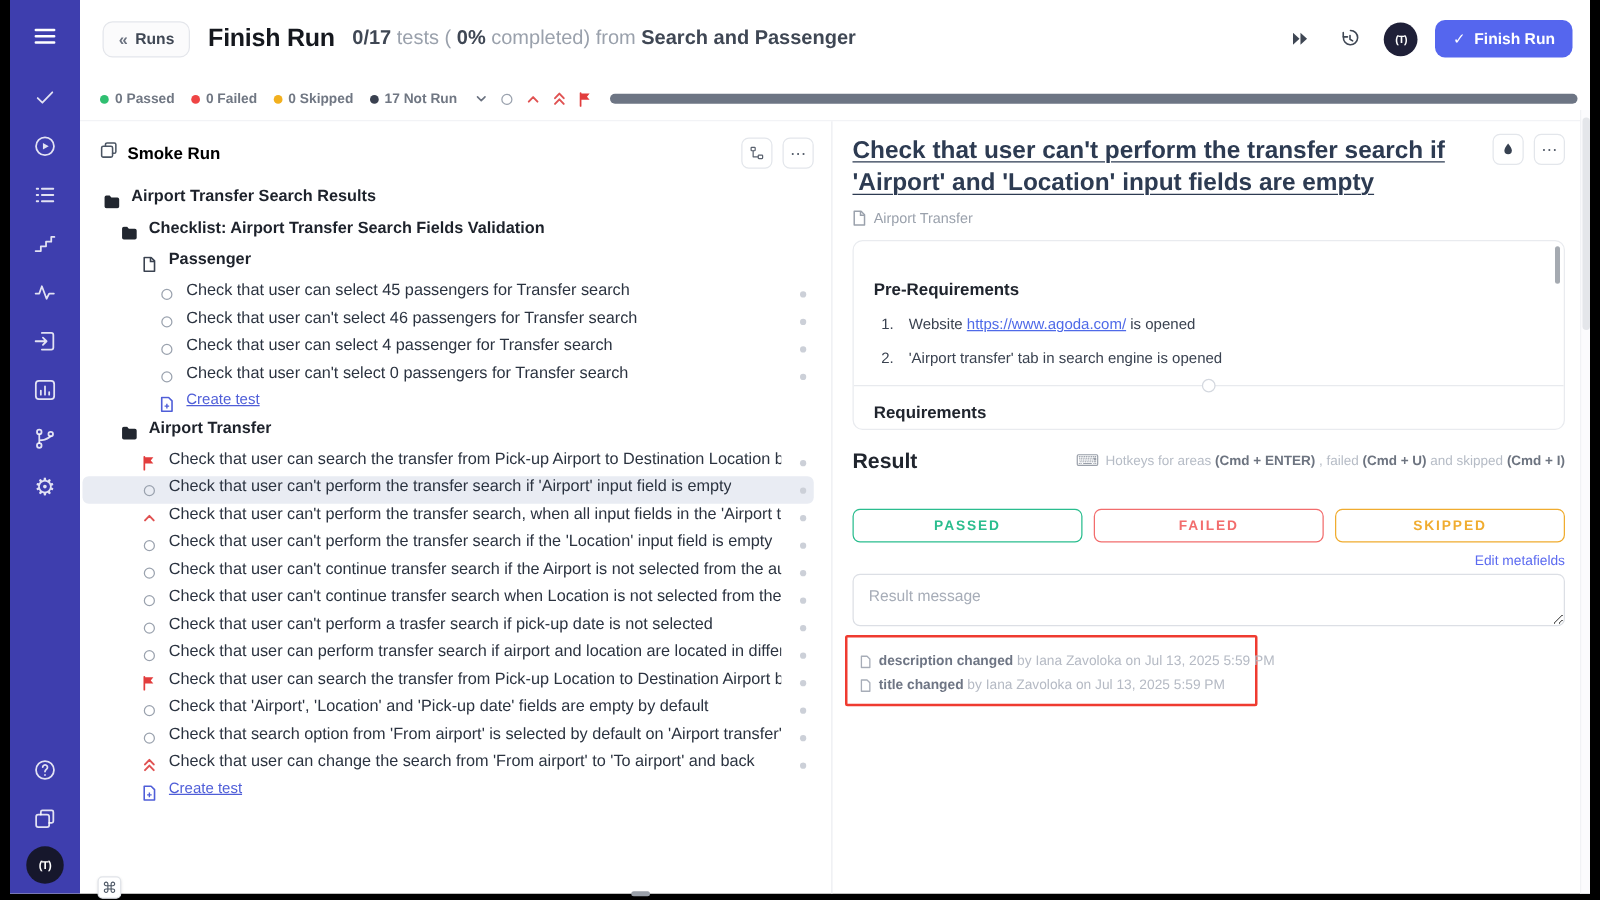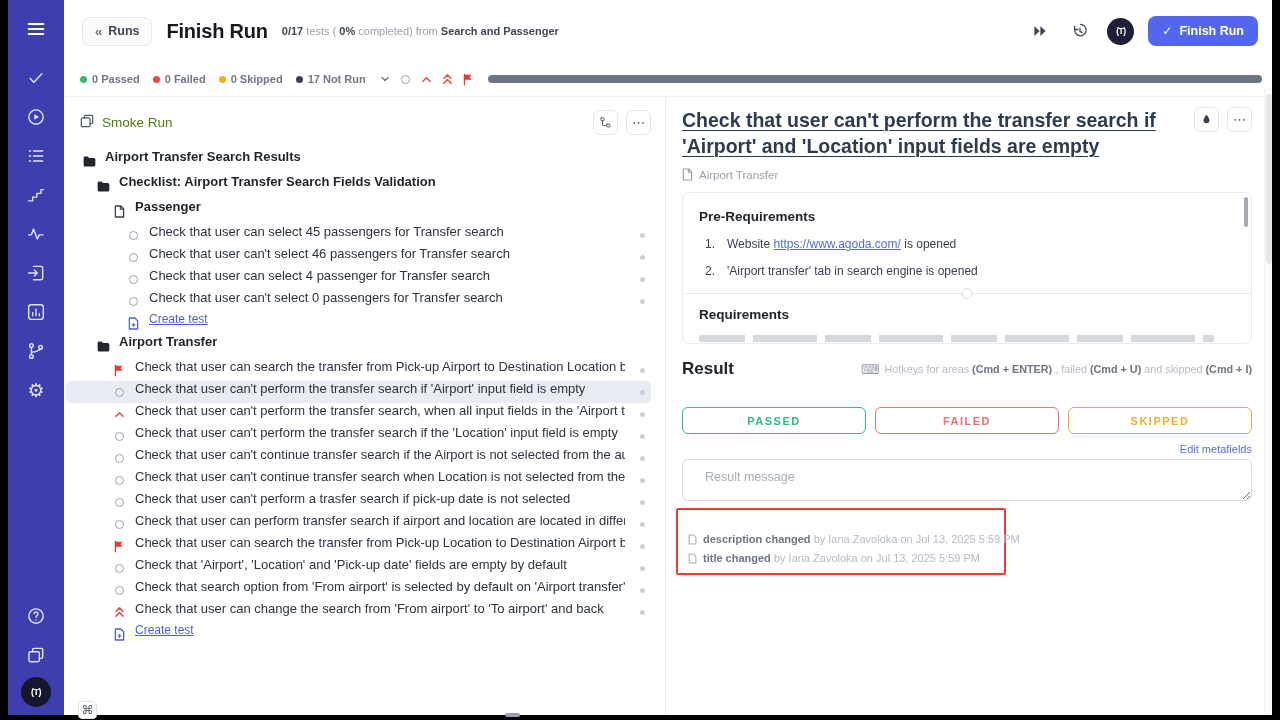--- a/index.html
+++ b/index.html
@@ -15,21 +15,21 @@
   .sb-icon.logo{width:30px;height:30px;background:#16172c;border-radius:50%;font-size:9px;font-weight:700;color:#fff;letter-spacing:-.5px}
   .gear-glyph{font-size:19px;line-height:1}
 
   
   .main{flex:1;min-width:0;display:flex;flex-direction:column;position:relative}
 
   .topbar{height:62px;display:flex;align-items:center;padding:0 14px 0 18px;gap:14px;background:#fff}
   .back-btn{display:flex;align-items:center;gap:6px;border:1px solid #e4e6eb;background:#fbfbfc;border-radius:8px;padding:6px 12px;font-size:12.5px;font-weight:600;color:#3f4754;cursor:pointer;font-family:inherit}
   .back-btn .chev{font-size:13px;color:#6b7280}
   .title{font-size:20px;font-weight:700;color:#15181e;letter-spacing:-.2px;white-space:nowrap}
-  .meta{font-size:11px;color:#9aa1ac;white-space:nowrap}
+  .meta{font-size:16px;color:#9aa1ac;white-space:nowrap}
   .meta b{color:#3f4754;font-weight:700}
   .sp{flex:1}
   .hicon{width:26px;height:26px;display:flex;align-items:center;justify-content:center;color:#3f4754;cursor:pointer}
   .avatar-sm{width:27px;height:27px;border-radius:50%;background:#1f2038;color:#fff;display:flex;align-items:center;justify-content:center;font-size:8.5px;font-weight:700;letter-spacing:-.5px;cursor:pointer}
   .finish-btn{display:flex;align-items:center;gap:7px;background:#5566ee;color:#fff;border:none;border-radius:8px;padding:8px 14px;font-size:12.5px;font-weight:600;cursor:pointer;font-family:inherit}
   .finish-btn .fcheck{font-size:12px}
 
   .statsbar{height:34px;display:flex;align-items:center;padding:0 10px 0 16px}
   .stats{display:flex;align-items:center;gap:13px}
   .stat{display:flex;align-items:center;gap:5px;font-size:11px;font-weight:600;color:#707783;white-space:nowrap}
@@ -37,61 +37,61 @@
   .filter-icons{display:flex;align-items:center;gap:7px;margin-left:12px}
   .filter-icons>span{display:flex;align-items:center;justify-content:center;width:14px;height:14px;cursor:pointer}
   .ring{width:9px;height:9px;border:1.6px solid #9aa2ae;border-radius:50%;display:inline-block}
   .progress{flex:1;height:8px;border-radius:4px;background:#6d7584;margin-left:12px}
 
   .content{flex:1;min-height:0;display:flex;border-top:1px solid #f2f3f6}
 
   
   .left-panel{width:602px;flex:0 0 602px;border-right:1px solid #ebedf1;display:flex;flex-direction:column;min-height:0}
   .lp-header{display:flex;align-items:center;gap:8px;padding:13px 14px 9px 16px}
-  .lp-title{font-size:13.5px;font-weight:400;color:#4d7c0f}
+  .lp-title{font-size:13.5px;font-weight:700;color:#000000}
   .lp-actions{margin-left:auto;display:flex;gap:8px}
   .sq-btn{width:25px;height:25px;border:1px solid #e3e6eb;background:#fff;border-radius:6px;display:flex;align-items:center;justify-content:center;color:#59616e;cursor:pointer;font-size:13px;line-height:1;font-family:inherit}
   .tree{flex:1;overflow:hidden;padding-top:5px;font-size:13px}
   .tree-row{height:22px;display:flex;position:relative;margin:0 14px 0 2px;border-radius:5px;color:#2b3340;white-space:nowrap;overflow:hidden;cursor:pointer;padding-right:26px}
   .tree-row.folder,.tree-row.doc{height:25px;font-weight:700;color:#1d222b;font-size:13px}
   .tree-row.test{font-size:13px}
   .tree-row.create{color:#4f5ed8;font-size:12px}
   .tree-row.create .t-label{text-decoration:underline}
   .tree-row.selected{background:#e9ecf3}
   .t-icon{width:15px;margin-right:8px;display:flex;align-items:center;justify-content:center;flex:none}
   .t-label{overflow:hidden;white-space:nowrap}
   .t-dot{position:absolute;right:6px;top:50%;margin-top:-2.5px;width:5px;height:5px;border-radius:50%;background:#ccd0d8}
 
   
   .right-panel{flex:1;min-width:0;padding:10px 20px 0 16px;position:relative;overflow:hidden}
   .rp-head{display:flex;gap:12px;align-items:flex-start}
   .rp-title{font-size:19.5px;line-height:26px;font-weight:600;color:#2d3b52;text-decoration:underline;text-underline-offset:3px;text-decoration-thickness:1px;flex:1;max-width:512px;cursor:pointer}
   .rp-actions{display:flex;gap:8px;margin-left:auto}
   .tag-row{margin-top:9px;display:flex;align-items:center;gap:6px;color:#9aa1ac;font-size:11.5px;cursor:pointer}
-  .req-box{margin-top:11px;border:1px solid #e9ebef;border-radius:8px;height:152px;padding:16px 16px 0;position:relative;overflow:hidden}
+  .req-box{margin-top:11px;border:1px solid #e9ebef;border-radius:8px;height:152px;padding:31px 16px 0;position:relative;overflow:hidden}
   .req-h{font-size:13.5px;font-weight:700;color:#20252e;margin-bottom:13px}
   .req-item{font-size:12px;color:#3a4250;margin:0 0 13px 4px;display:flex;gap:12px}
   .req-num{width:12px;text-align:right;flex:none}
   .req-link{color:#4f6ae8;text-decoration:underline;cursor:pointer}
   .req-divider{height:1px;background:#e8eaee;margin:15px -16px 13px;position:relative}
   .req-divider::after{content:"";position:absolute;left:50%;top:-5px;width:9px;height:9px;border:1px solid #d4d8df;background:#fff;border-radius:50%;transform:translateX(-50%)}
   .cut-text{height:7px;margin-top:4px;width:96%;border-radius:2px;opacity:.7;background:repeating-linear-gradient(90deg,#c3c7cf 0 46px,transparent 46px 54px,#c3c7cf 54px 118px,transparent 118px 126px)}
   .req-scroll{position:absolute;right:3px;top:4px;width:4px;height:30px;background:#8f959e;border-radius:2px;opacity:.8;cursor:pointer}
 
   .result-row{margin-top:15px;display:flex;align-items:center;justify-content:space-between}
   .result-h{font-size:17px;font-weight:700;color:#20252e}
   .hotkeys{display:flex;align-items:center;gap:5px;font-size:10.8px;color:#b6bcc6;white-space:nowrap}
   .hotkeys b{color:#6d7480;font-weight:700}
   .kbd-ic{font-size:13px;color:#9aa0aa}
   .verdicts{display:flex;gap:9px;margin-top:28px}
   .v-btn{flex:1;height:27px;border-radius:6px;border:1px solid;background:#fff;font-size:11px;font-weight:700;letter-spacing:1.5px;cursor:pointer;font-family:inherit}
   .edit-meta{text-align:right;margin-top:9px;font-size:11px;color:#5b6af0;cursor:pointer}
-  .msg{display:block;margin-top:4px;width:100%;height:42px;border:1px solid #dcdfe5;border-radius:6px;font-size:12.5px;padding:10px 22px;color:#20252e;font-family:inherit;resize:vertical}
+  .msg{display:block;margin-top:4px;width:100%;height:42px;border:1px solid #dcdfe5;border-radius:6px;font-size:12.5px;padding:10px 12px;color:#20252e;font-family:inherit;resize:vertical}
   .msg::placeholder{color:#a7adb8}
-  .changelog{margin-top:7px;width:330px;margin-left:-6px;border:2px solid #ef3b30;border-radius:2px;padding:20px 10px 5px}
+  .changelog{margin-top:7px;width:330px;margin-left:-6px;border:2px solid #ef3b30;border-radius:2px;padding:10px 10px 5px}
   .log-row{display:flex;align-items:center;gap:6px;font-size:11px;line-height:19px;color:#b5bac4;white-space:nowrap}
   .log-row b{color:#6e7584;font-weight:700}
   .log-ic{display:flex;align-items:center}
 
   
   .v-scroll{position:absolute;right:0;top:88px;bottom:0;width:8px;background:#fbfbfd;border-left:1px solid #f1f2f5}
   .v-thumb{width:6px;margin:6px auto 0;height:170px;background:#e4e6ea;border-radius:3px}
   .cmd-btn{position:absolute;left:78px;top:701px;width:19px;height:18px;background:#fff;border:1px solid #e1e4e9;border-radius:4px;display:flex;align-items:center;justify-content:center;font-size:12px;color:#4b5563;box-shadow:0 1px 2px rgba(0,0,0,.08);cursor:pointer;z-index:5}
   .task-hint{position:absolute;left:505px;top:713px;width:15px;height:4px;background:#9aa0a9;border-radius:2px}
 </style>

